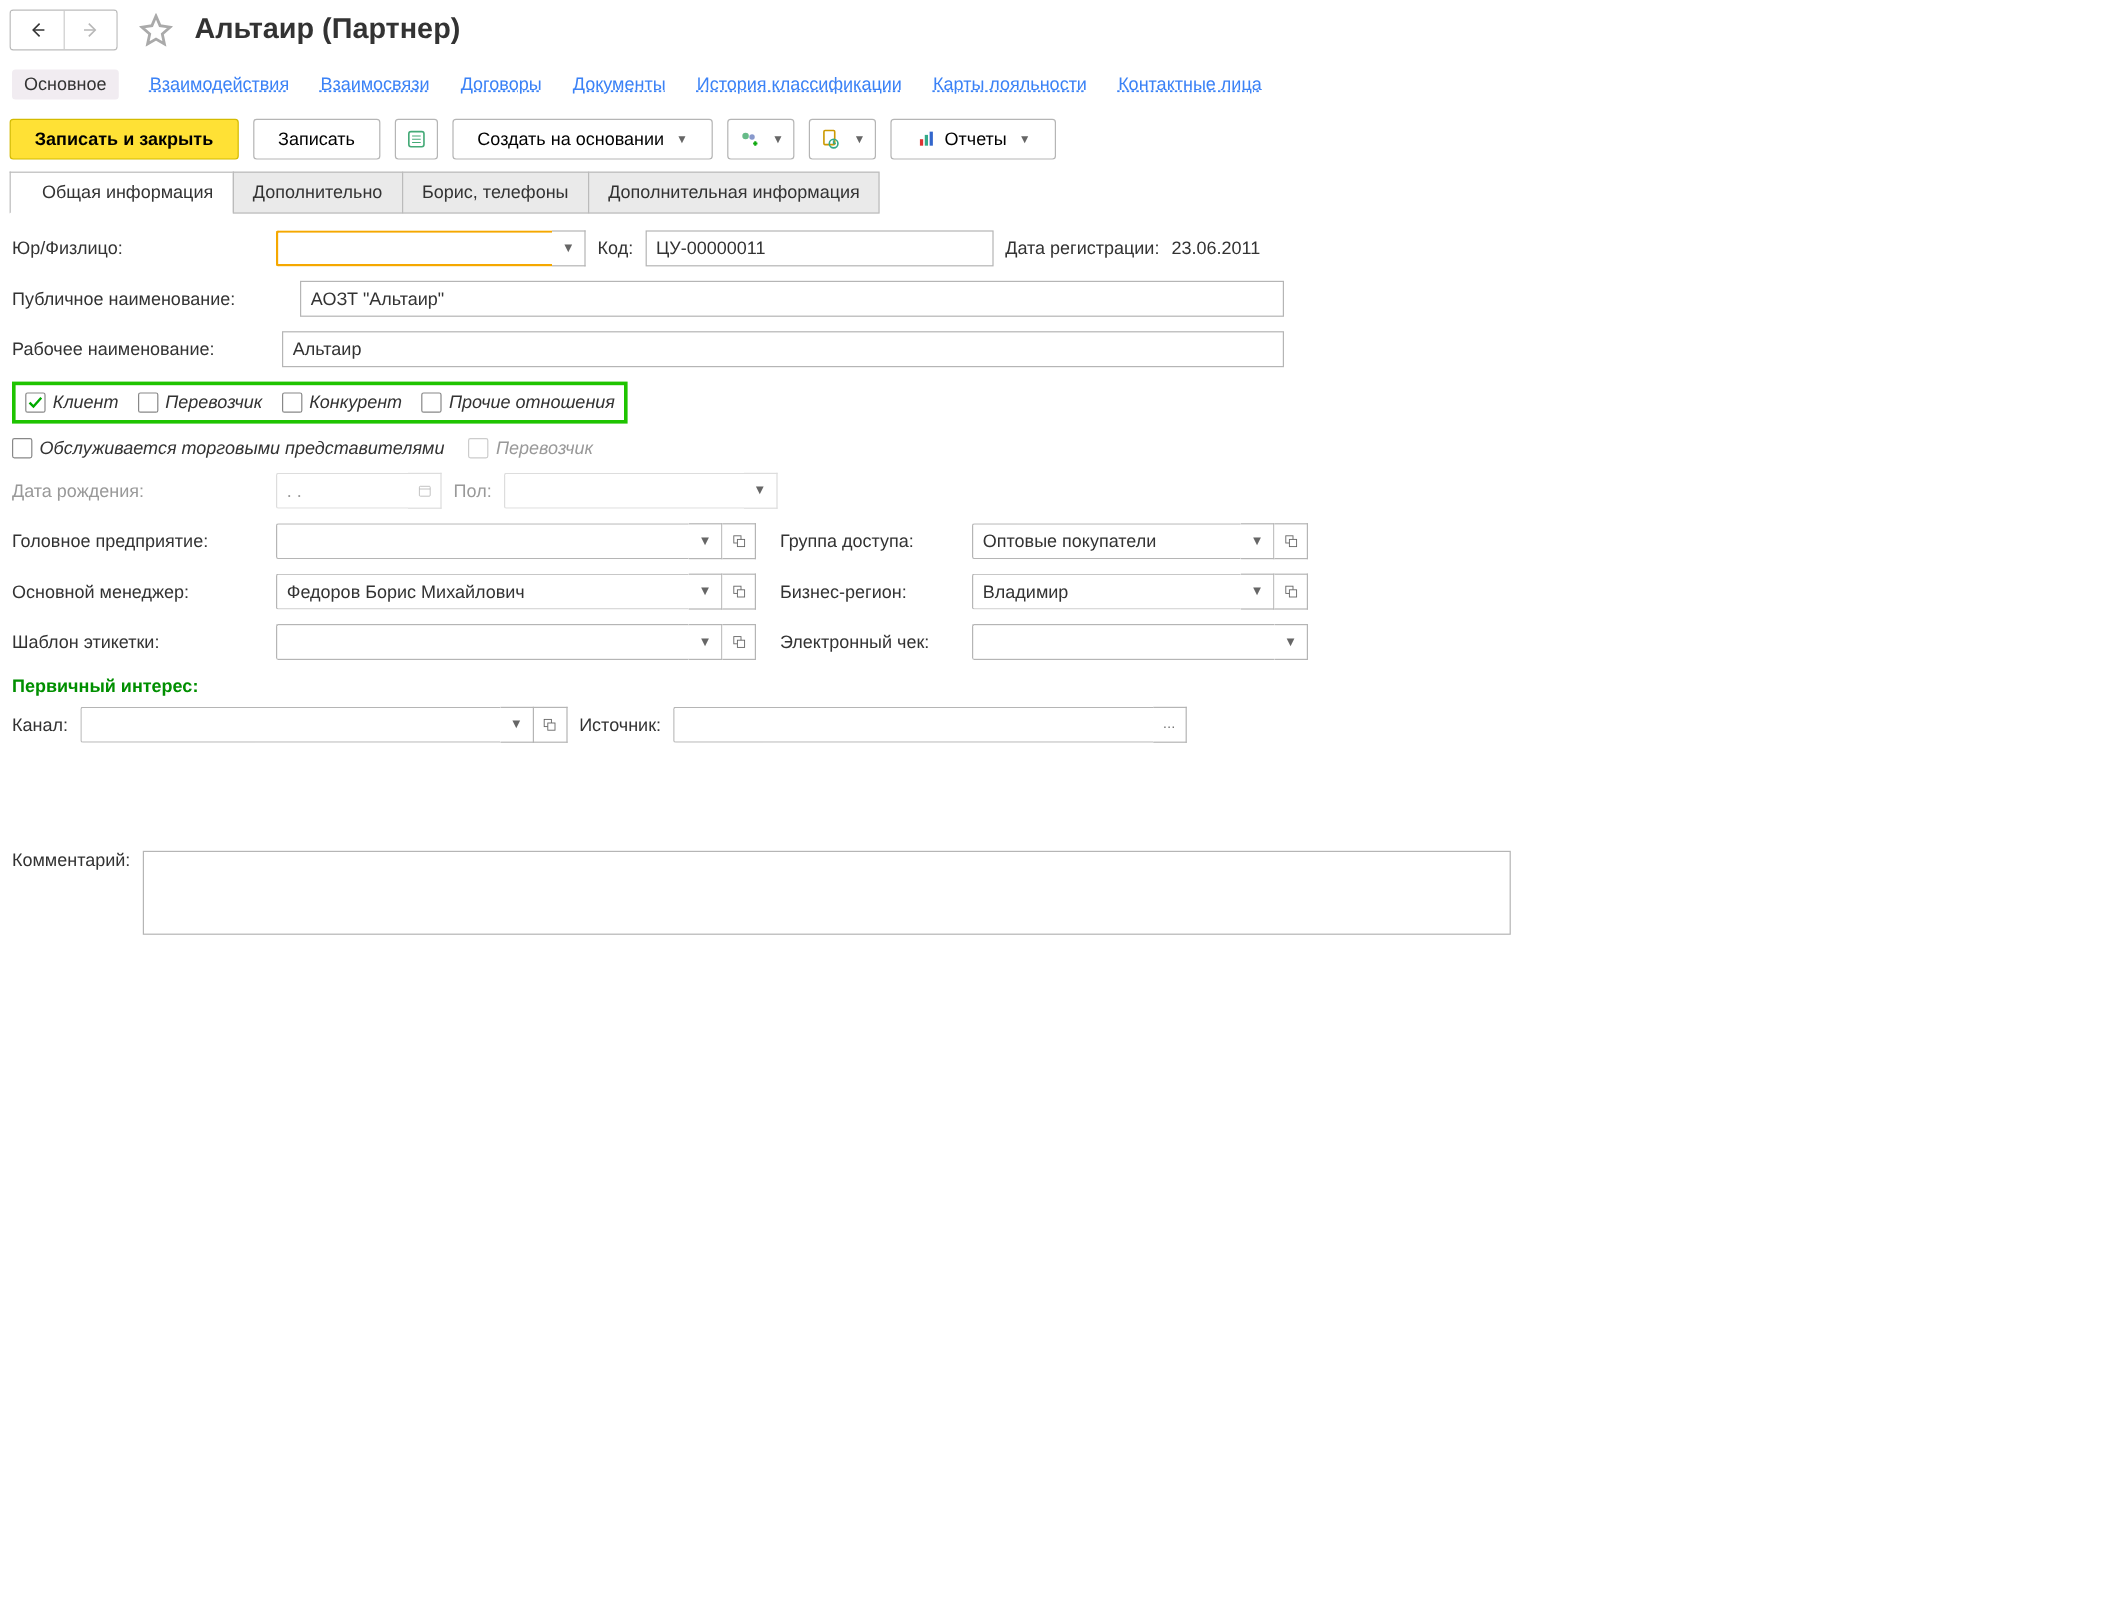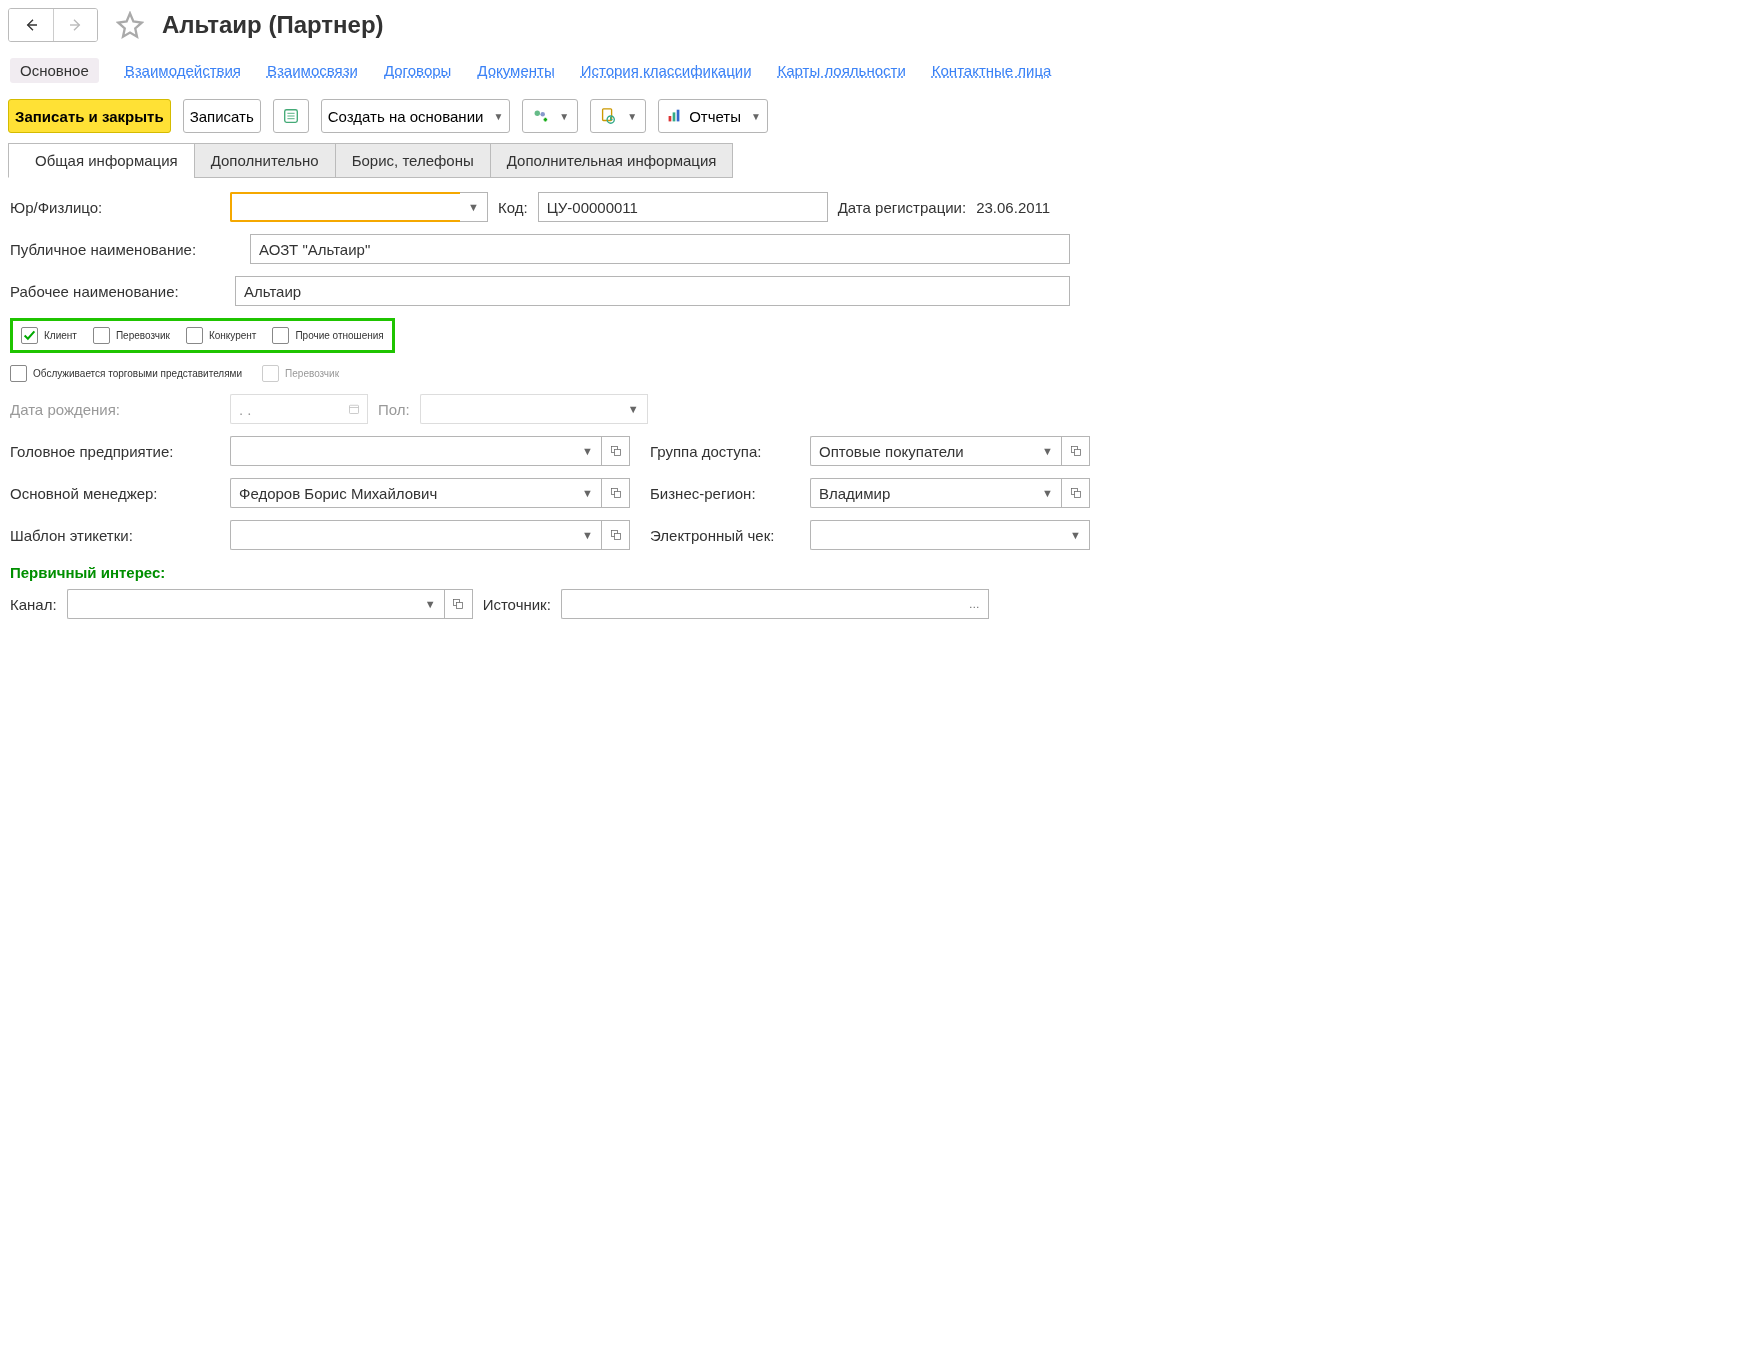--- a/index.html
+++ b/index.html
@@ -68,21 +68,21 @@
     align-items:center;
     gap:12px;
     margin: 4px 0 10px 0;
     flex-wrap: wrap;
   }
   .btn {
     display:inline-flex;
     align-items:center;
     gap:6px;
     height: 34px;
-    padding: 0 6px;
+    padding: 0 20px;
     border: 1px solid #b5b5b5;
     border-radius: 3px;
     background: #fff;
     cursor:pointer;
     font-size:15px;
   }
   .btn.yellow {
     background: #ffe135;
     border-color: #d4bb00;
     font-weight: bold;
@@ -146,21 +146,21 @@
   .check-row {
     display:flex;
     align-items:center;
     gap:16px;
     border: 3px solid #1fc400;
     padding: 6px 8px;
     margin-bottom:12px;
     width:max-content;
   }
   .chk {
-    display:inline-flex; align-items:center; gap:6px; font-size:10px; cursor:pointer;
+    display:inline-flex; align-items:center; gap:6px; font-size:15px; cursor:pointer;font-style:italic;
   }
   .chk .box {
     width:17px;height:17px;border:1px solid #888;border-radius:2px;display:flex;align-items:center;justify-content:center; background:#fff;
   }
   .chk .box svg { width:13px;height:13px; display:none;}
   .chk.checked .box svg { display:block; }
   .chk.disabled { color:#999; }
   .chk.disabled .box { border-color:#ccc; }
 
   .two-col {
@@ -455,14 +455,18 @@
         </div>
       </div>
     <span class="lbl">Источник:</span>
     <div class="combo" style="flex:0 0 auto">
         <div class="input" style="width:400px"></div>
         <div class="cbtn">…</div>
       </div>
   </div>
 
 
+  <div class="comment-row">
+    <span class="lbl">Комментарий:</span>
+    <div class="textarea"></div>
+  </div>
 
 </div>
 
 </body></html>

